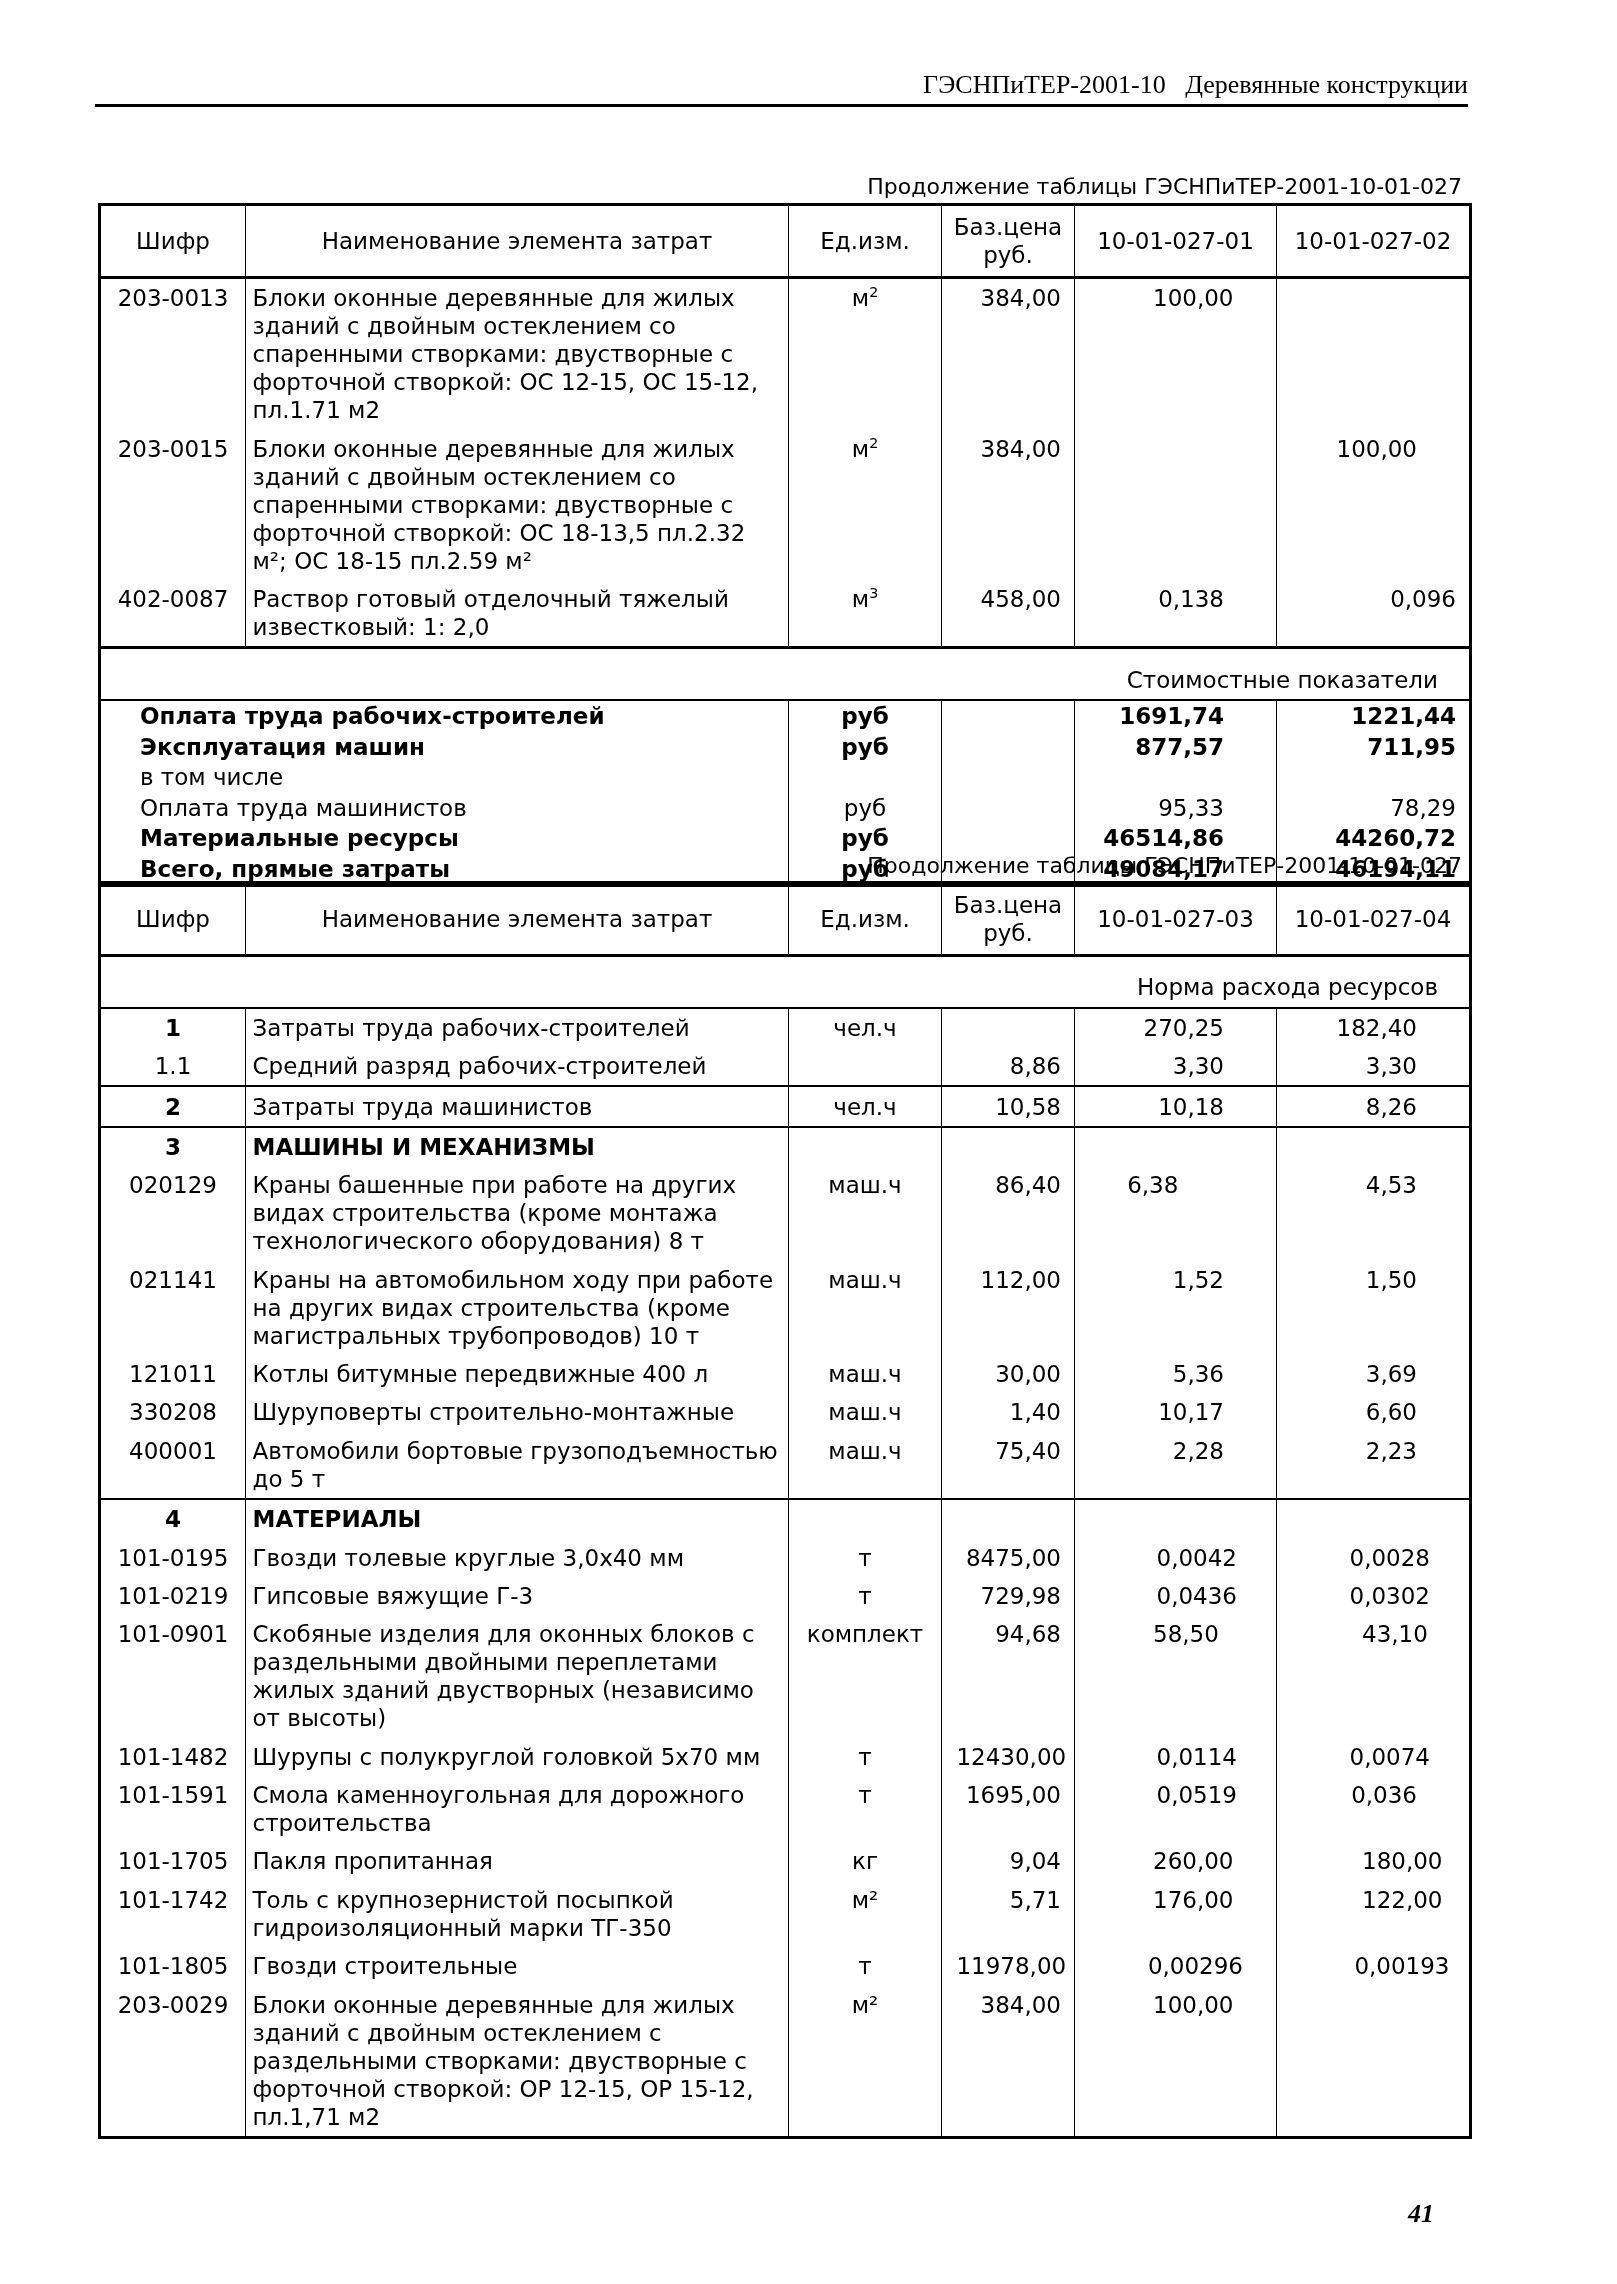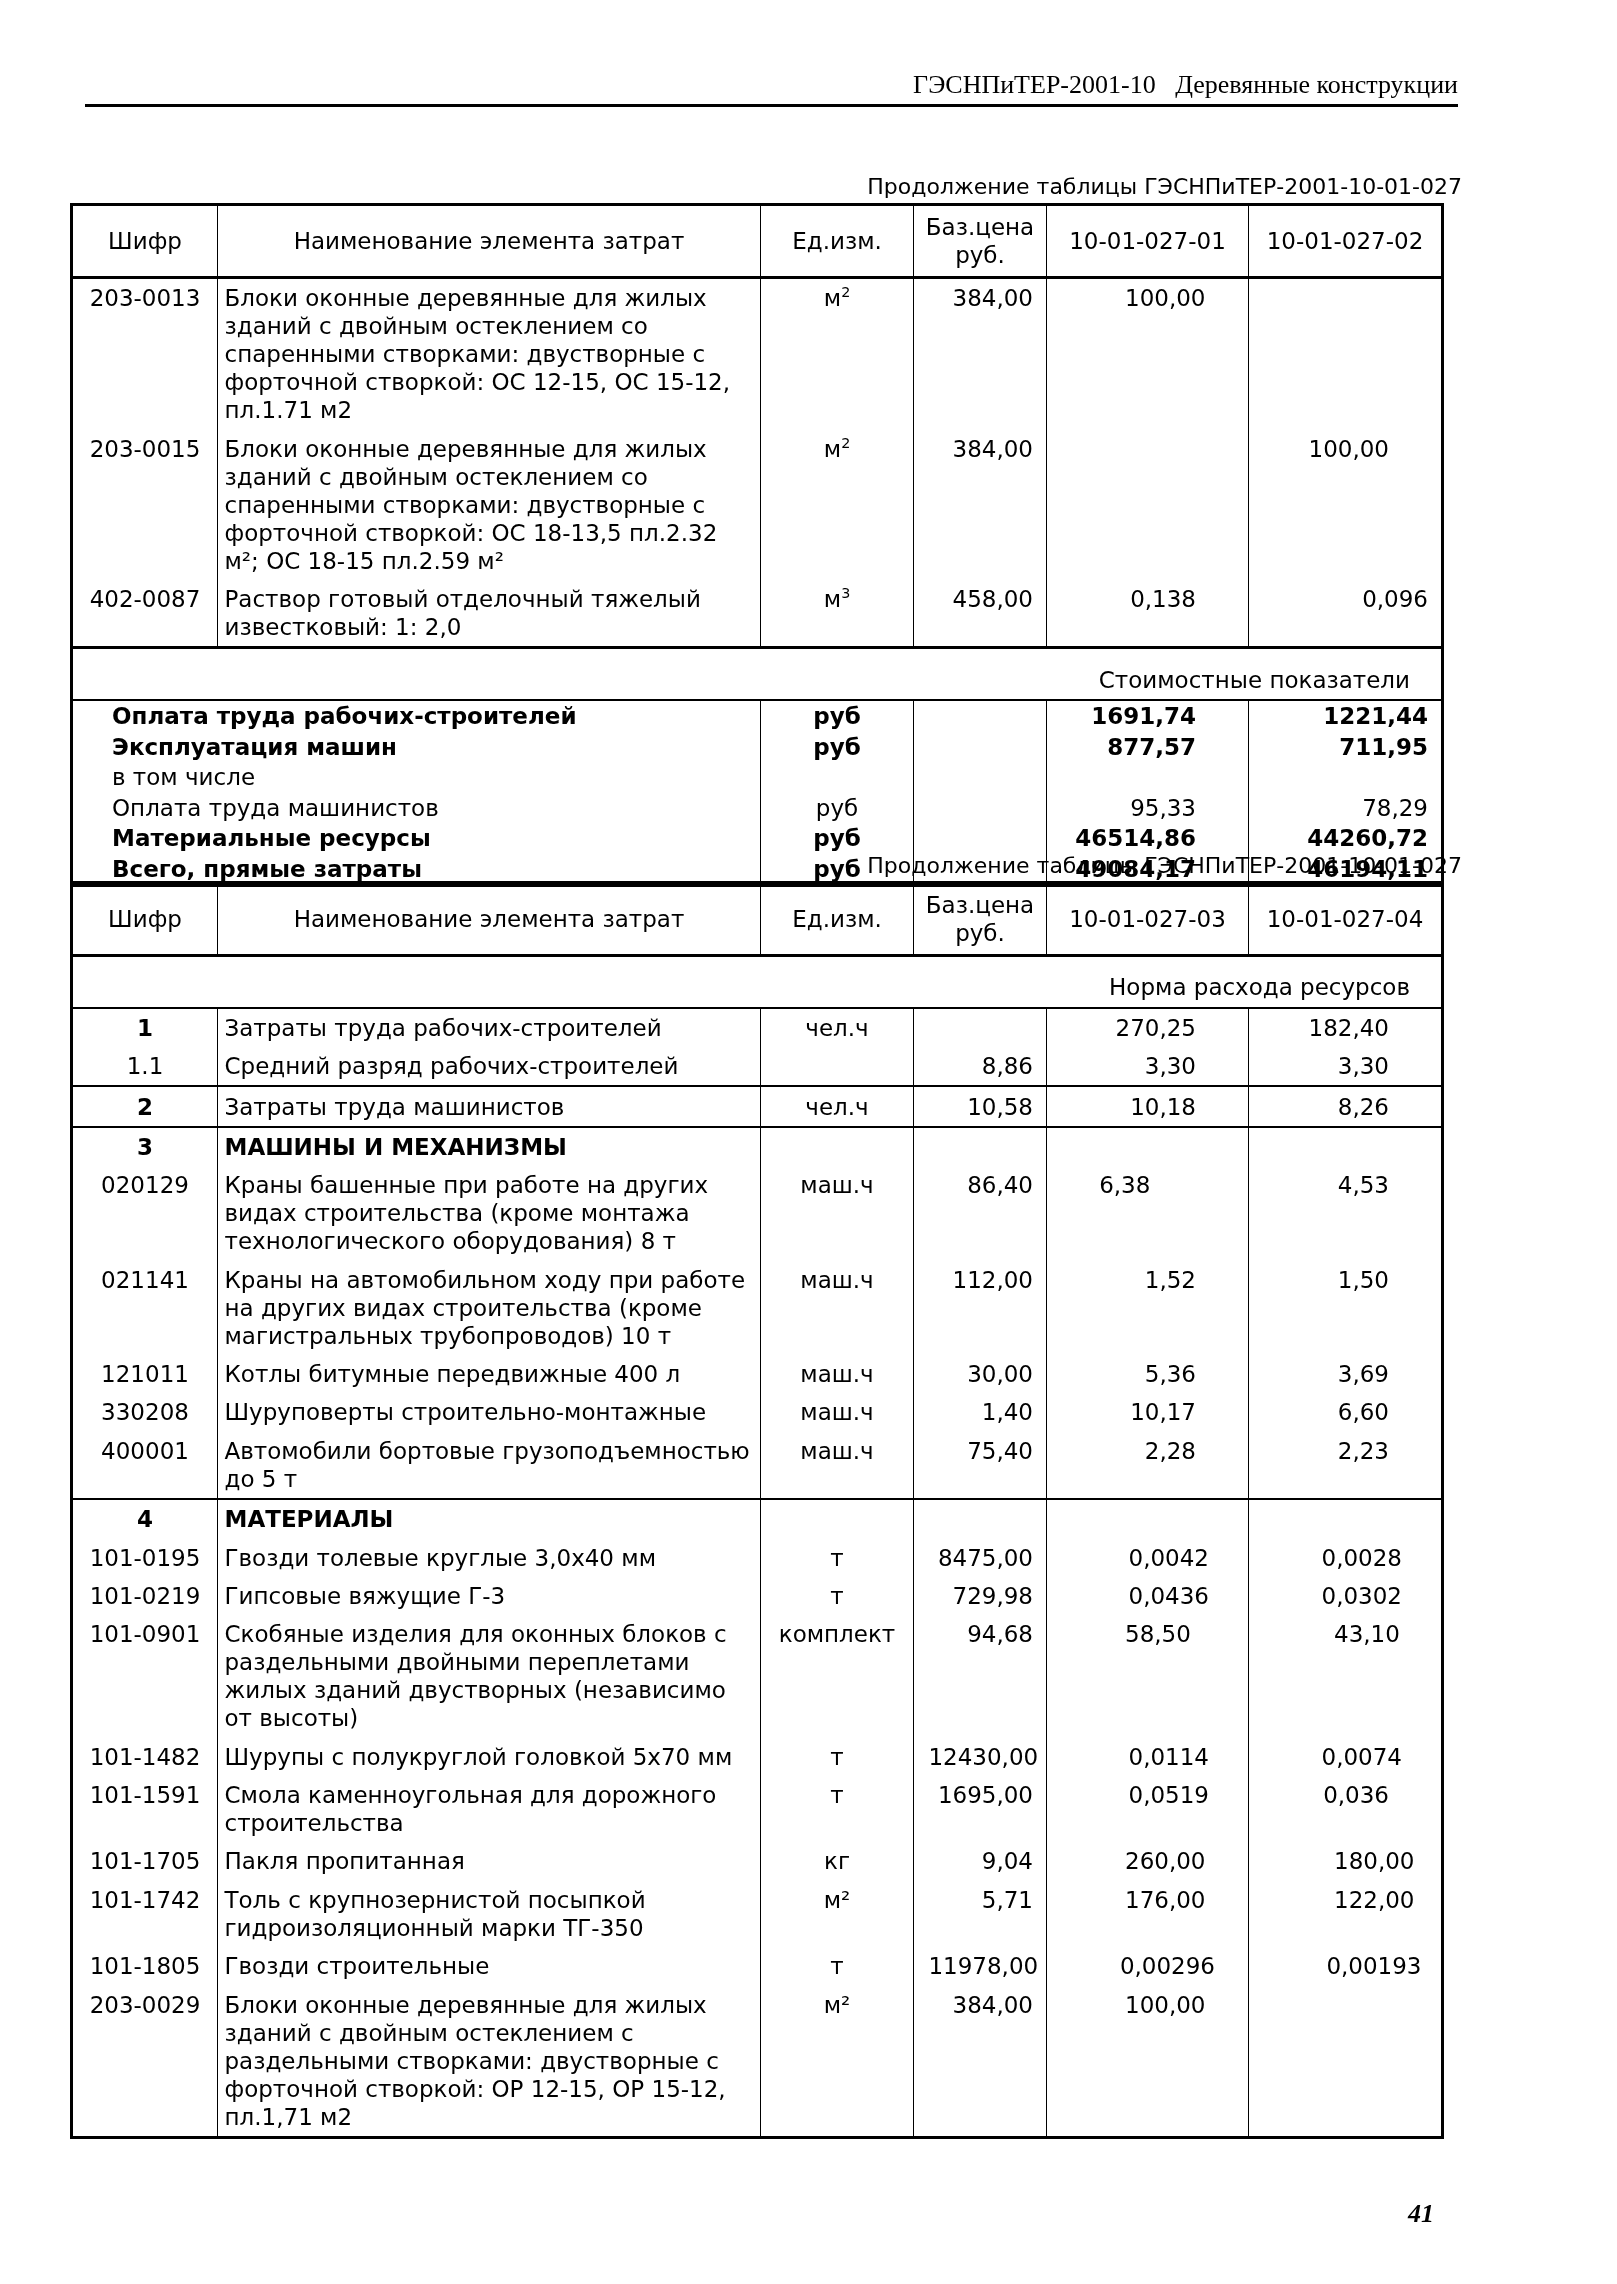--- a/index.html
+++ b/index.html
@@ -1,20 +1,20 @@
 <!DOCTYPE html>
 <html style="font-size:10.4px"><head>
 <meta charset="utf-8">
 <style>
   html, body { margin: 0; padding: 0; background: #ffffff; }
   body { width: 1618px; height: 2284px; position: relative; color: #000; font-family: "DejaVu Sans", sans-serif; }
-  .running-header { position: absolute; left: 85px; top: 65px; width: 1373px; height: 39px; border-bottom: 3.3px solid #000; }
+  .running-header { position: absolute; left: 95px; top: 65px; width: 1373px; height: 39px; border-bottom: 3.3px solid #000; }
   .running-header-text { position: absolute; right: 0; bottom: 3.9px; font-family: "Liberation Serif", serif; font-size: 26px; white-space: pre; }
   .caption { position: absolute; right: 156px; font-size: 22px; white-space: nowrap; }
-  table.norm { position: absolute; left: 70px; width: 1371px; border-collapse: collapse; table-layout: fixed; font-size: 23px; line-height: 28px; }
+  table.norm { position: absolute; left: 98px; width: 1371px; border-collapse: collapse; table-layout: fixed; font-size: 23px; line-height: 28px; }
   table.norm td { border-left: 1.3px solid #000; border-right: 1.3px solid #000; vertical-align: top; padding: 5.2px 6.5px; }
   table.norm td:first-child { border-left: 3.3px solid #000; }
   table.norm td:last-child { border-right: 3.3px solid #000; }
   table.norm tr.head td { border-top: 3.3px solid #000; border-bottom: 3.3px solid #000; vertical-align: middle; text-align: center; height: 65px; padding: 2.6px 3.9px; }
   table.norm tr.sep td { border-top: 2.6px solid #000; }
   table.norm tr.last td { border-bottom: 3.3px solid #000; }
   .c-code { text-align: center; }
   .c-name { text-align: left; }
   .c-unit { text-align: center; }
   .c-num { text-align: right; padding-right: 13px !important; }

